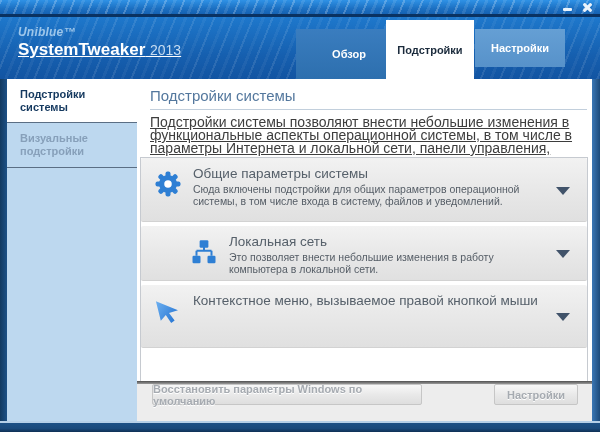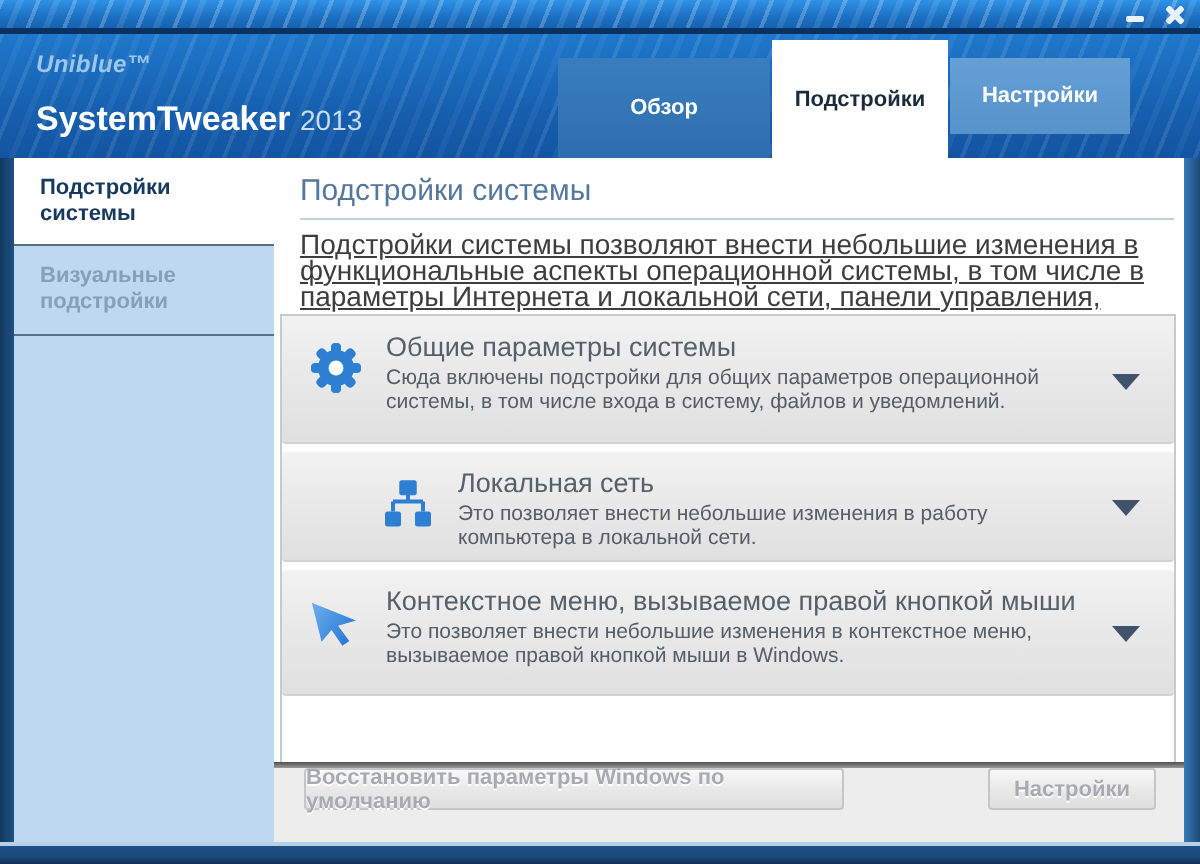--- a/index.html
+++ b/index.html
@@ -38,28 +38,28 @@
   .header {
     position:absolute; left:0; right:0; top:17px; height:62px;
     background:
       repeating-linear-gradient(112deg,
         rgba(255,255,255,.10) 0 2px, rgba(255,255,255,0) 2px 9px,
         rgba(255,255,255,.05) 9px 12px, rgba(255,255,255,0) 12px 18px),
       linear-gradient(180deg,#1e78cc 0%,#1660b0 60%,#1254a2 100%);
   }
   .logo { position:absolute; left:18px; top:9px; line-height:1.1; }
   .logo-brand { font-size:12px; font-weight:bold; font-style:italic; color:#9dc6ea; letter-spacing:.2px; }
-  .logo-product { font-size:17px; font-weight:bold; color:#ffffff; margin-top:12px; }
+  .logo-product { font-size:17px; font-weight:bold; color:#ffffff; margin-top:2px;text-decoration:underline; }
   .logo-year { font-size:14px; font-weight:normal; color:#c7ddf2; }
 
   .tab {
     position:absolute; display:flex; align-items:center; justify-content:center;
     font-size:11px; font-weight:bold; color:#ffffff; cursor:default;
   }
-  .tab--overview { left:279px; top:12px; width:106px; height:50px;
+  .tab--overview { left:296px; top:12px; width:106px; height:50px;
     background:linear-gradient(180deg,#3a7dbf 0%,#2d6fae 100%); }
   .tab--active  { left:386px; top:3px;  width:88px; height:59px;
     background:#ffffff; color:#1b2b3c; }
   .tab--settings{ left:475px; top:12px; width:90px; height:38px;
     background:linear-gradient(180deg,#659fd4 0%,#5792ca 100%); }
 
   
   .app-body {
     position:absolute; left:7px; right:8px; top:79px; bottom:11px;
     display:flex; background:#0c4a6e;
@@ -218,21 +218,20 @@
                 <linearGradient id="curgrad" x1="0" y1="0" x2="1" y2="1">
                   <stop offset="0" stop-color="#6db0f0"></stop>
                   <stop offset="1" stop-color="#1f6fd0"></stop>
                 </linearGradient>
               </defs>
               <path d="M3.5 3 L20 12.5 L12.6 13.6 L16.2 20.3 L13.2 21.8 L9.8 14.9 L5.2 19 Z" fill="url(#curgrad)" transform="rotate(-8 12 12)"></path>
             </svg>
           </div>
           <div class="card-text">
             <div class="card-title">Контекстное меню, вызываемое правой кнопкой мыши</div>
-            <div class="card-desc">Это позволяет внести небольшие изменения в контекстное меню, вызываемое правой кнопкой мыши в Windows.</div>
           </div>
           <span class="chevron"></span>
         </div>
 
       </div>
 
       <div class="footer">
         <div class="footer-shadow"></div>
         <div class="footer-bar">
           <div class="btn btn--restore">Восстановить параметры Windows по умолчанию</div>

